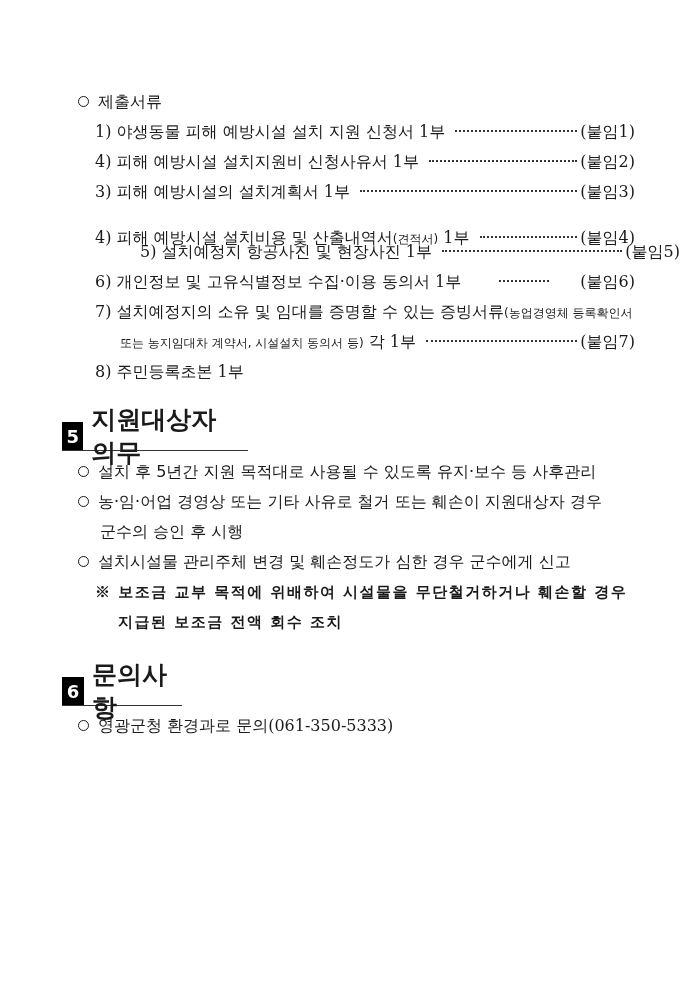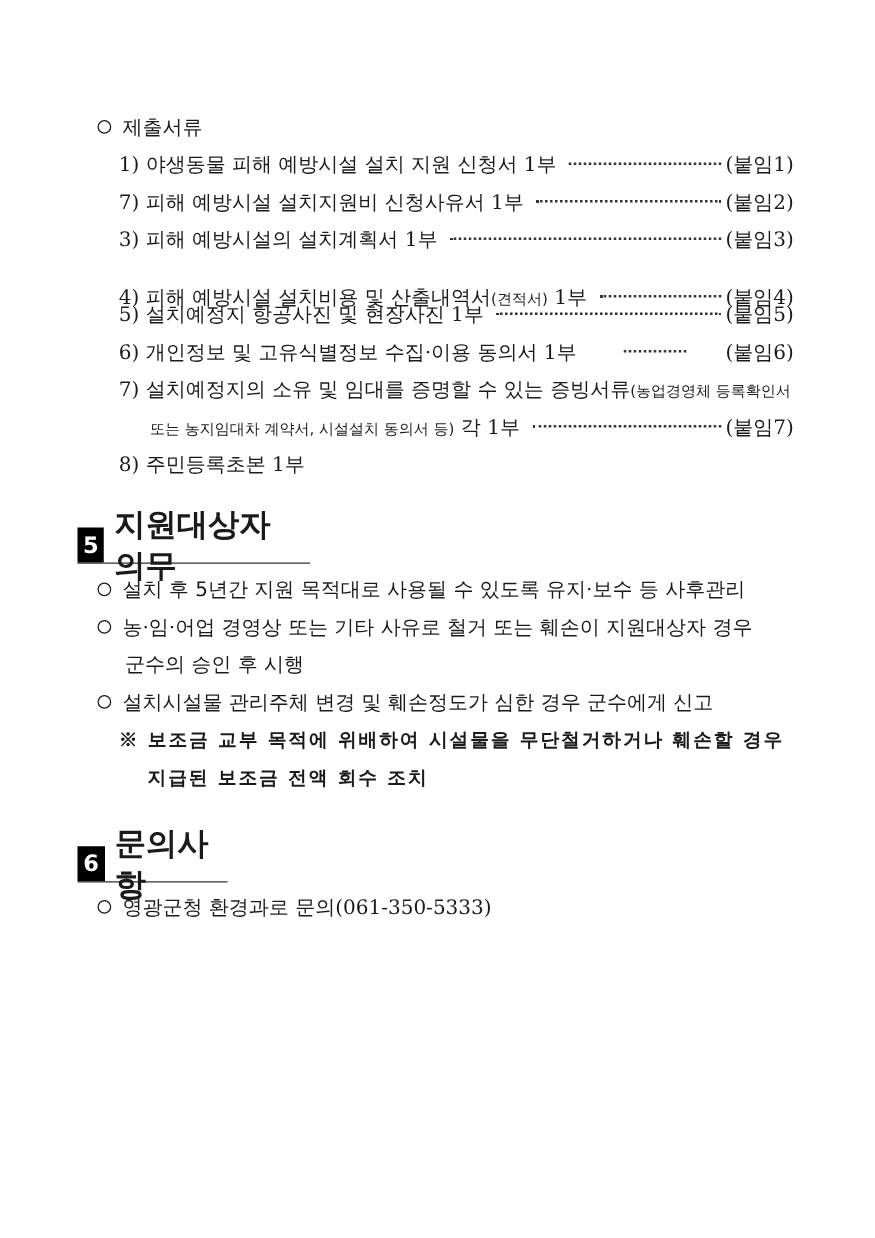--- a/index.html
+++ b/index.html
@@ -34,35 +34,35 @@
   <div class="line" style="left:78px; top:92px;">
     <span class="circle"></span><span>제출서류</span>
   </div>
 
   <div class="item" style="top:122px;">
     <span class="label">1) 야생동물 피해 예방시설 설치 지원 신청서 1부</span>
     <span class="leader"></span>
     <span class="ref">(붙임1)</span>
   </div>
   <div class="item" style="top:152px;">
-    <span class="label">7) 피해 예방시설 설치지원비 신청사유서 1부</span>
+    <span class="label">4) 피해 예방시설 설치지원비 신청사유서 1부</span>
     <span class="leader"></span>
     <span class="ref">(붙임2)</span>
   </div>
   <div class="item" style="top:182px;">
     <span class="label">3) 피해 예방시설의 설치계획서 1부</span>
     <span class="leader"></span>
     <span class="ref">(붙임3)</span>
   </div>
   <div class="item" style="top:228px;">
     <span class="label"><span>4) 피해 예방시설 설치비용 및 산출내역서</span><span class="small">(견적서)</span><span> 1부</span></span>
     <span class="leader"></span>
     <span class="ref">(붙임4)</span>
   </div>
-  <div class="item" style="top:242px;">
+  <div class="item" style="top:242px;margin-left:45px;">
     <span class="label">5) 설치예정지 항공사진 및 현장사진 1부</span>
     <span class="leader"></span>
     <span class="ref">(붙임5)</span>
   </div>
   <div class="item" style="top:272px;gap:28px;">
     <span class="label">6) 개인정보 및 고유식별정보 수집·이용 동의서 1부</span>
     <span class="leader"></span>
     <span class="ref">(붙임6)</span>
   </div>
   <div class="line" style="left:95px; top:302px;">

